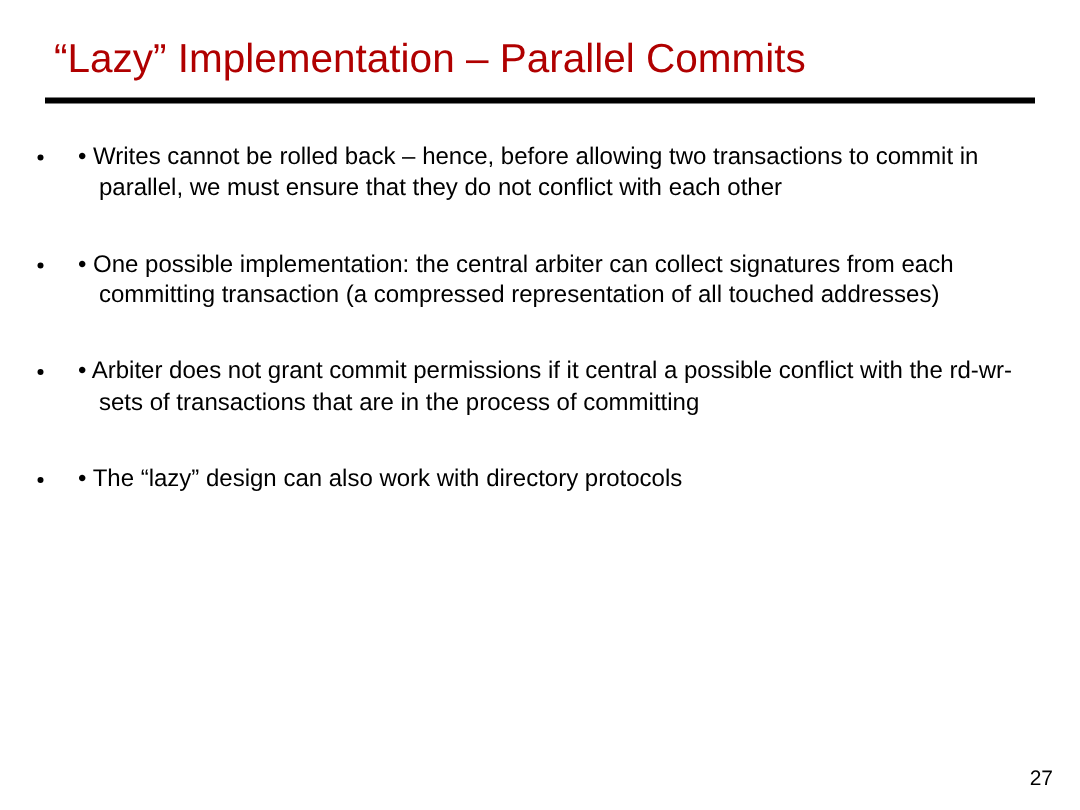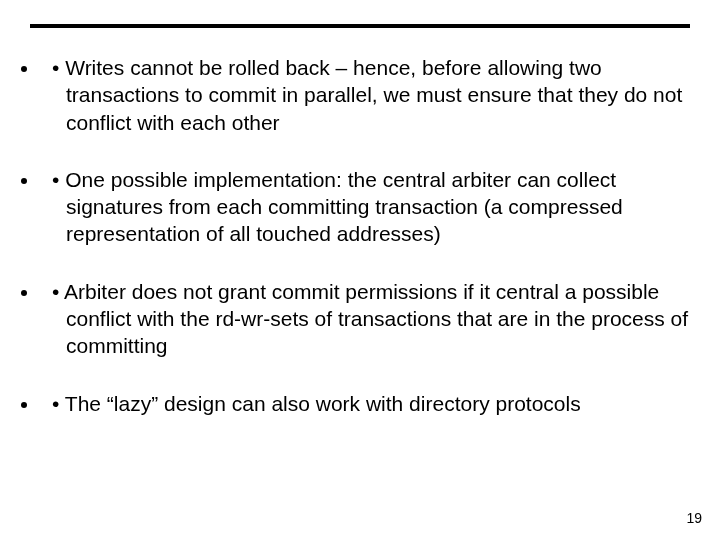--- a/index.html
+++ b/index.html
@@ -1,29 +1,30 @@
 <!DOCTYPE html>
 <html><head>
 <meta charset="utf-8">
 <style>
   * { margin: 0; padding: 0; box-sizing: border-box; }
   html, body { width: 720px; height: 540px; background: #fff; font-family: Arial, Helvetica, sans-serif; }
   .slide { width: 720px; height: 540px; position: relative; padding: 24px 30px 20px 30px; }
   .title { color: #b00000; font-size: 27px; font-weight: 400; letter-spacing: 0; margin-bottom: 10px; padding-left: 6px; }
   .rule { border: none; border-top: 4px solid #000; margin: 0 0 26px 0; }
   .bullets { padding-left: 10px; }
-  .bullet { font-size: 21px; line-height: 1.3; color: #000; margin-bottom: 30px; text-indent: -14px; padding-left: 26px; }
+  .bullet { font-size: 16px; line-height: 1.3; color: #000; margin-bottom: 30px; text-indent: -14px; padding-left: 26px; }
   .bullet:last-child { margin-bottom: 14px; }
   .pagenum { position: absolute; right: 18px; bottom: 14px; font-size: 14px; color: #000; }
 </style>
 </head>
 <body>
 
 <div class="slide">
+  <h1 class="title">“Lazy” Implementation – Parallel Commits</h1>
   <hr class="rule">
   <ul class="bullets">
     <li class="bullet">• Writes cannot be rolled back – hence, before allowing two transactions to commit in parallel, we must ensure that they do not conflict with each other</li>
     <li class="bullet">• One possible implementation: the central arbiter can collect signatures from each committing transaction (a compressed representation of all touched addresses)</li>
     <li class="bullet">• Arbiter does not grant commit permissions if it central a possible conflict with the rd-wr-sets of transactions that are in the process of committing</li>
     <li class="bullet">• The “lazy” design can also work with directory protocols</li>
   </ul>
-  <div class="pagenum">19</div>
+  <div class="pagenum">27</div>
 </div>
 
 </body></html>

